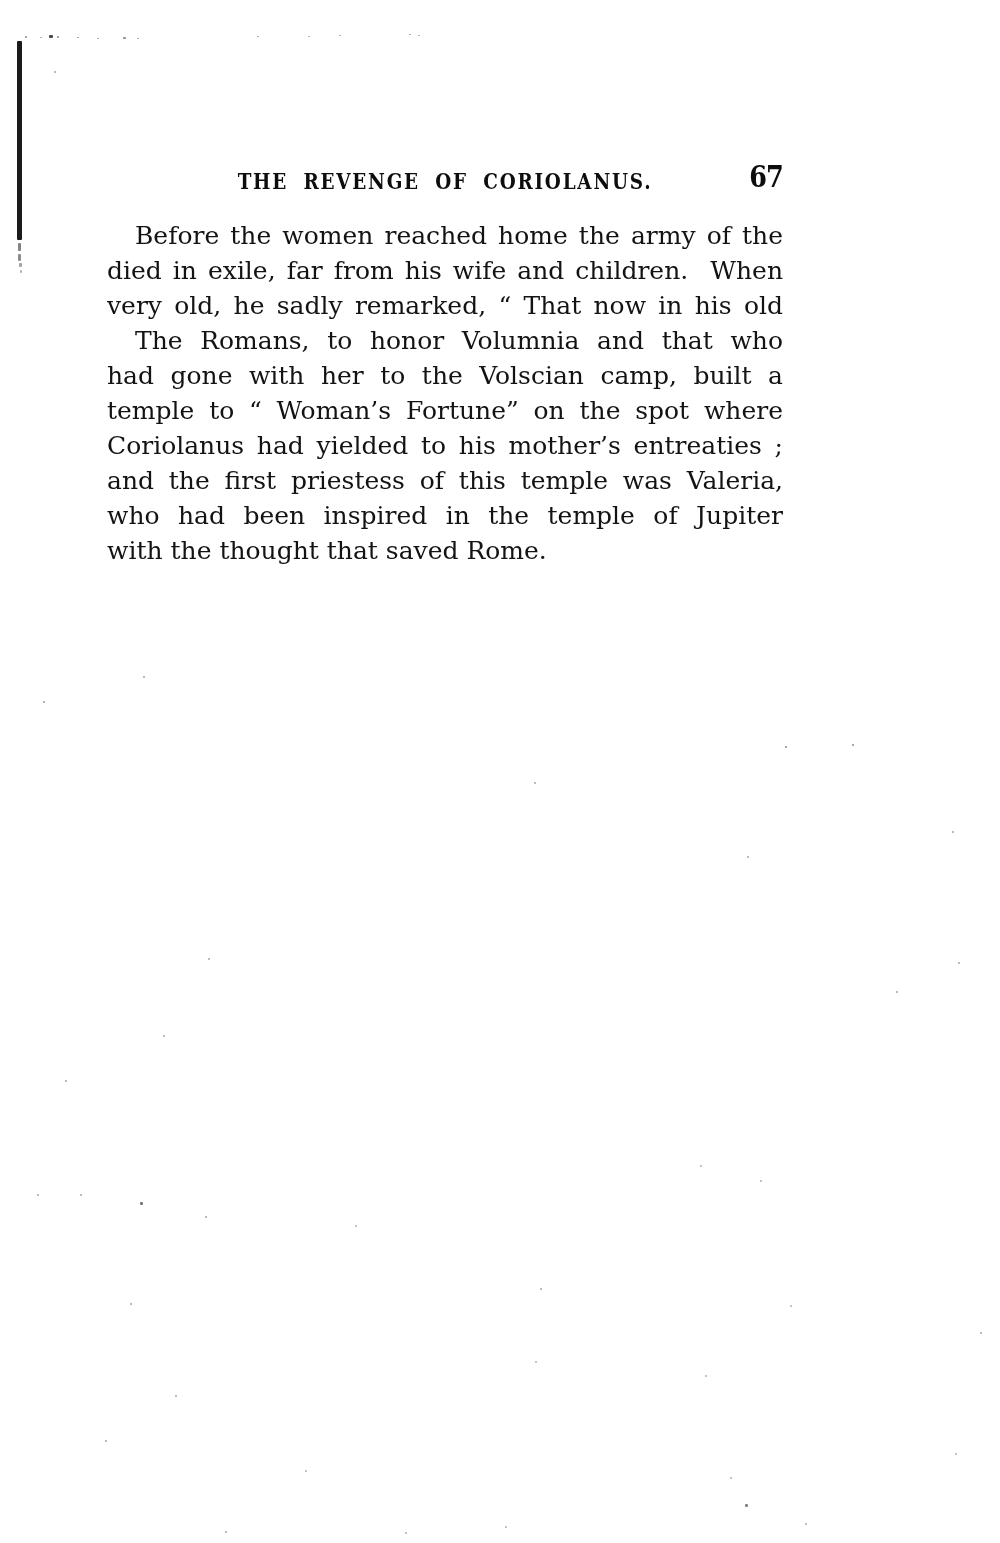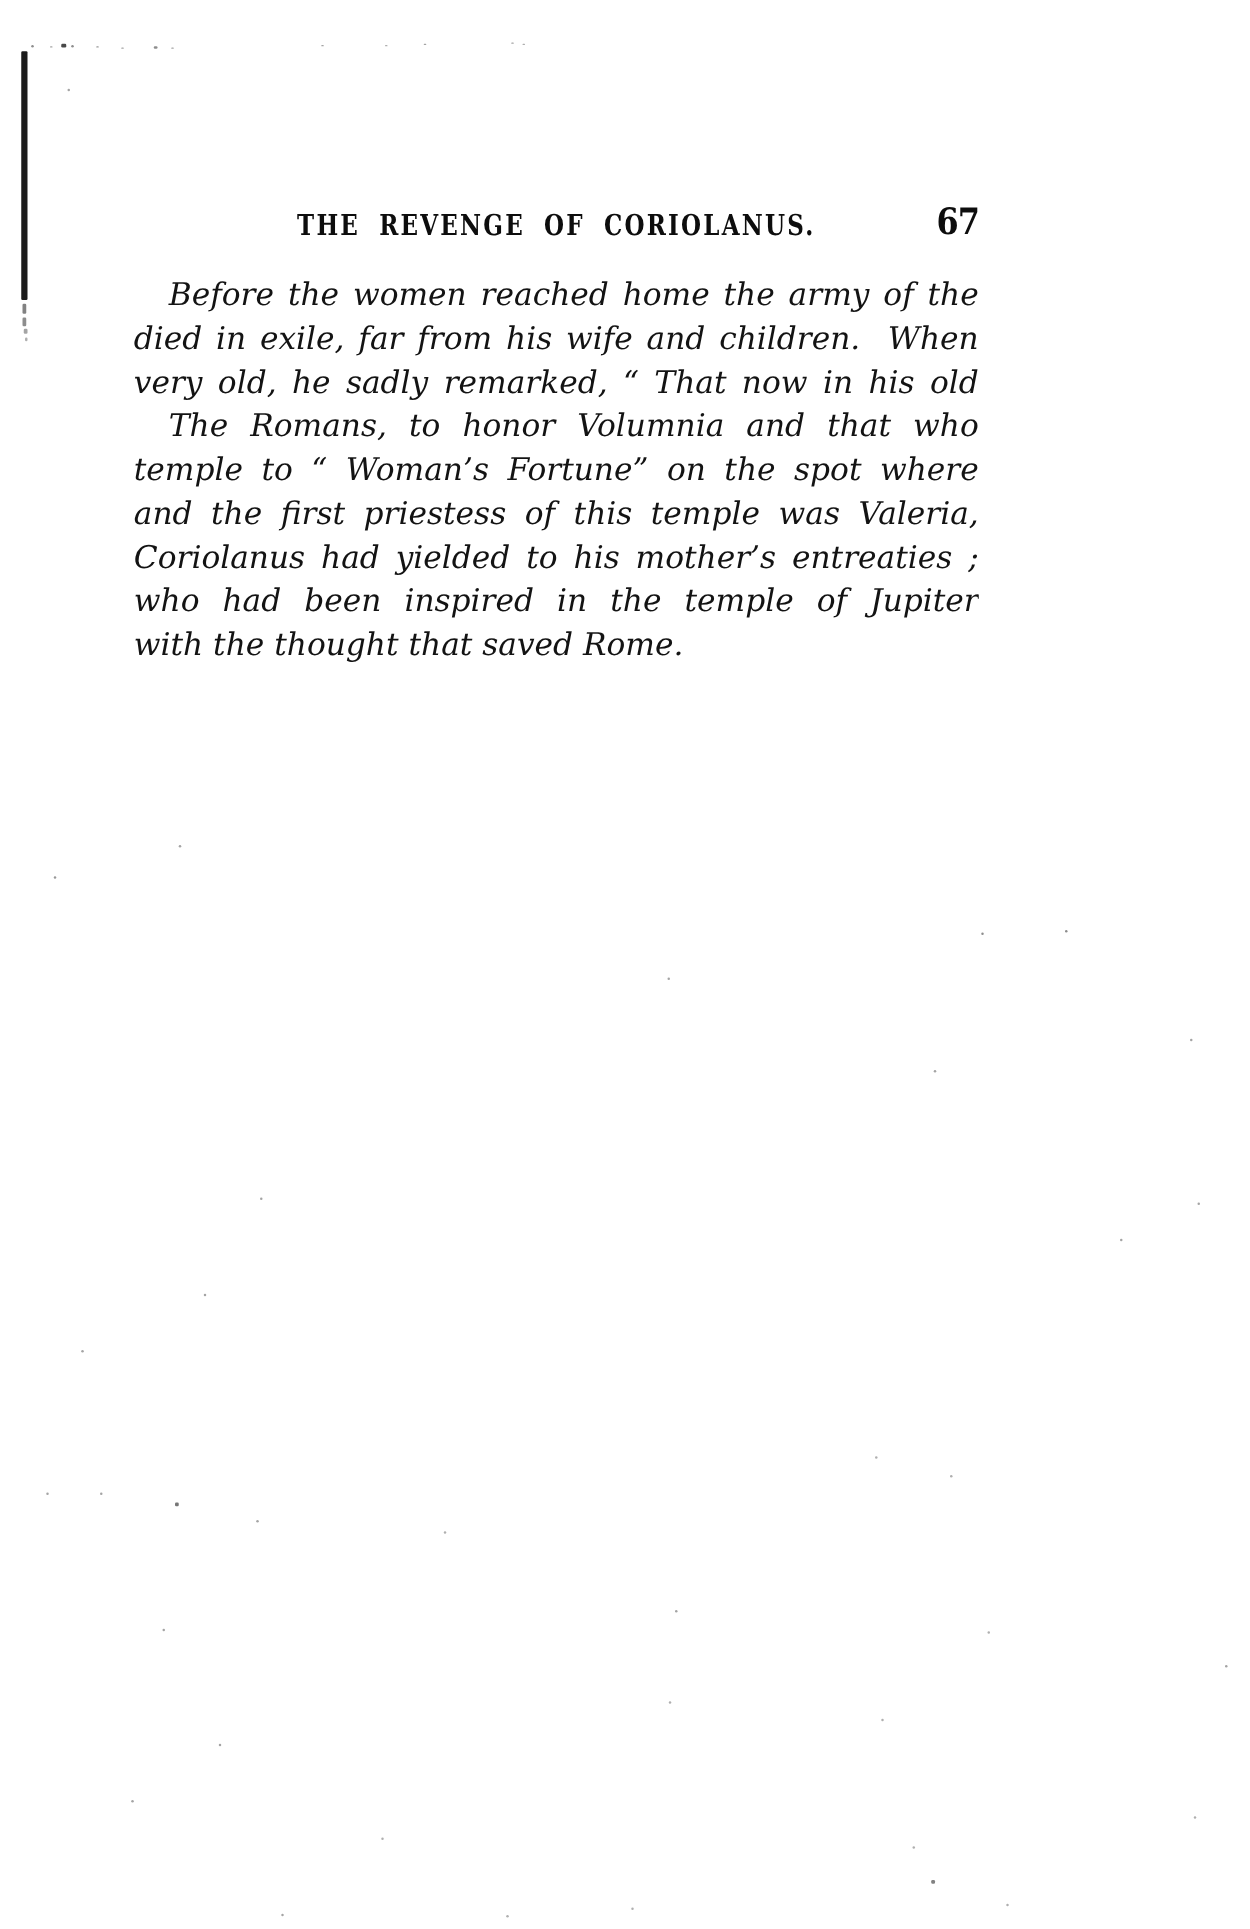--- a/index.html
+++ b/index.html
@@ -54,21 +54,20 @@
     font-size: 25px;
     line-height: 35px;
     color: #131313;
   }
   .line {
     text-align: justify;
     text-align-last: justify;
     height: 35px;
     overflow: hidden;
     white-space: normal;
-    font-style: italic;
   }
   .line.indent { text-indent: 28px; }
   .line.last   { text-align-last: left; }
   
   .artifact {
     position: absolute;
     background: #1b1b1b;
     border-radius: 1px;
   }
 </style>
@@ -84,23 +83,24 @@
   <div class="text-block">
 
     <div class="para">
       <div class="line indent">Before the women reached home the army of the</div>
       <div class="line">died in exile, far from his wife and children.&nbsp; When</div>
       <div class="line">very old, he sadly remarked, “ That now in his old</div>
     </div>
 
     <div class="para">
       <div class="line indent">The Romans, to honor Volumnia and that who</div>
+      <div class="line">had gone with her to the Volscian camp, built a</div>
       <div class="line">temple to “ Woman’s Fortune” on the spot where</div>
+      <div class="line">Coriolanus had yielded to his mother’s entreaties ;</div>
       <div class="line">and the first priestess of this temple was Valeria,</div>
-      <div class="line">Coriolanus had yielded to his mother’s entreaties ;</div>
       <div class="line">who had been inspired in the temple of Jupiter</div>
       <div class="line last">with the thought that saved Rome.</div>
     </div>
 
   </div>
 
   <div id="noise-layer">
       <div class="artifact" style="left: 17px; top: 41px; width: 5px; height: 199px; opacity: 1;"></div>
       <div class="artifact" style="left: 18px; top: 243px; width: 3px; height: 8px; opacity: 0.55;"></div>
       <div class="artifact" style="left: 18px; top: 254px; width: 3px; height: 7px; opacity: 0.5;"></div>

